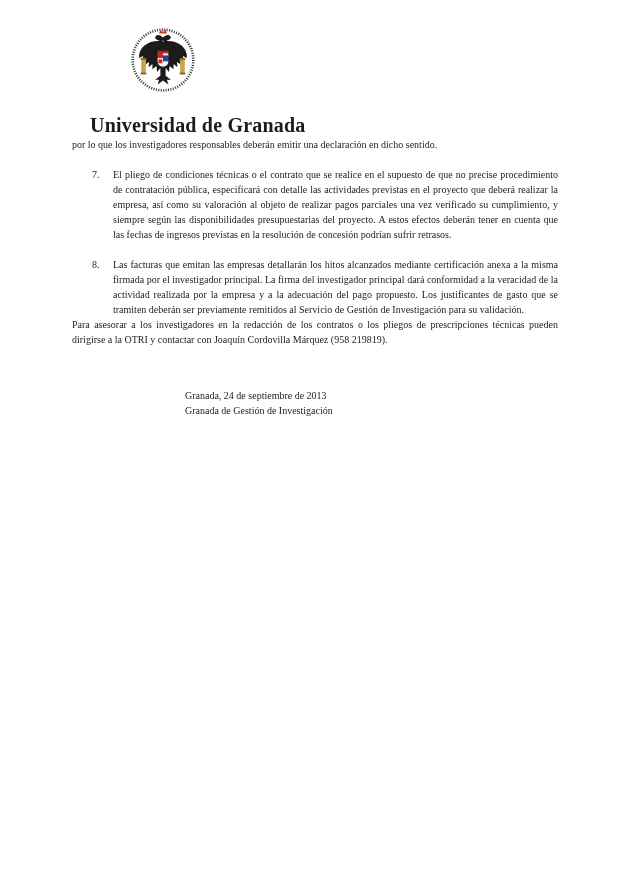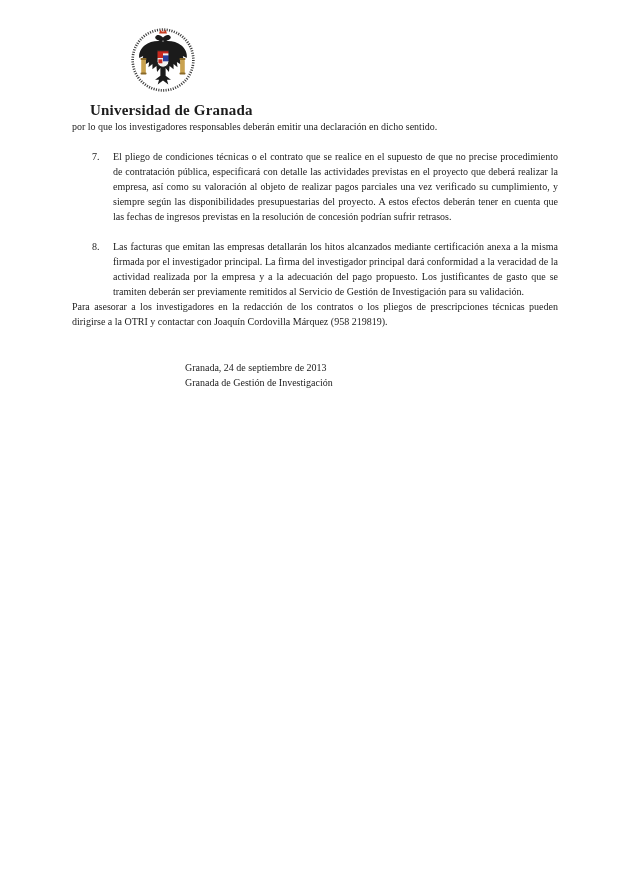--- a/index.html
+++ b/index.html
@@ -10,33 +10,33 @@
     background: #ffffff;
     font-family: "Liberation Serif", serif;
     color: #1c1c1c;
     overflow: hidden;
   }
   .letterhead { padding-top: 27px; }
   .logo { margin-left: 130px; width: 66px; height: 66px; }
   .logo svg { display: block; }
   .brand {
     margin-left: 90px;
-    margin-top: 9px;
+    margin-top: 21px;
     font-weight: bold;
-    font-size: 15px;
+    font-size: 20px;
     letter-spacing: 0.2px;
   }
   .content { width: 486px; margin-left: 72px; font-size: 10px; line-height: 15px; }
   .content p { margin: 0; }
   .intro { margin-top: 17px; margin-left: 41px; width: 445px; text-align: justify; }
   .list-item { display: flex; margin-top: 15px; margin-left: 20px; width: 466px; }
   .list-num { flex: none; width: 21px; }
   .list-text { flex: 1; text-align: justify; }
   .closing { margin-top: 15px; text-align: justify; }
-  .signature { margin-top: 31px; margin-left: 113px; }
+  .signature { margin-top: 41px; margin-left: 113px; }
 </style>
 </head>
 <body>
 
 <div class="page">
 
   <div class="letterhead">
     <div class="logo">
       <svg viewBox="0 0 100 100" width="66" height="66" xmlns="http://www.w3.org/2000/svg">
 

